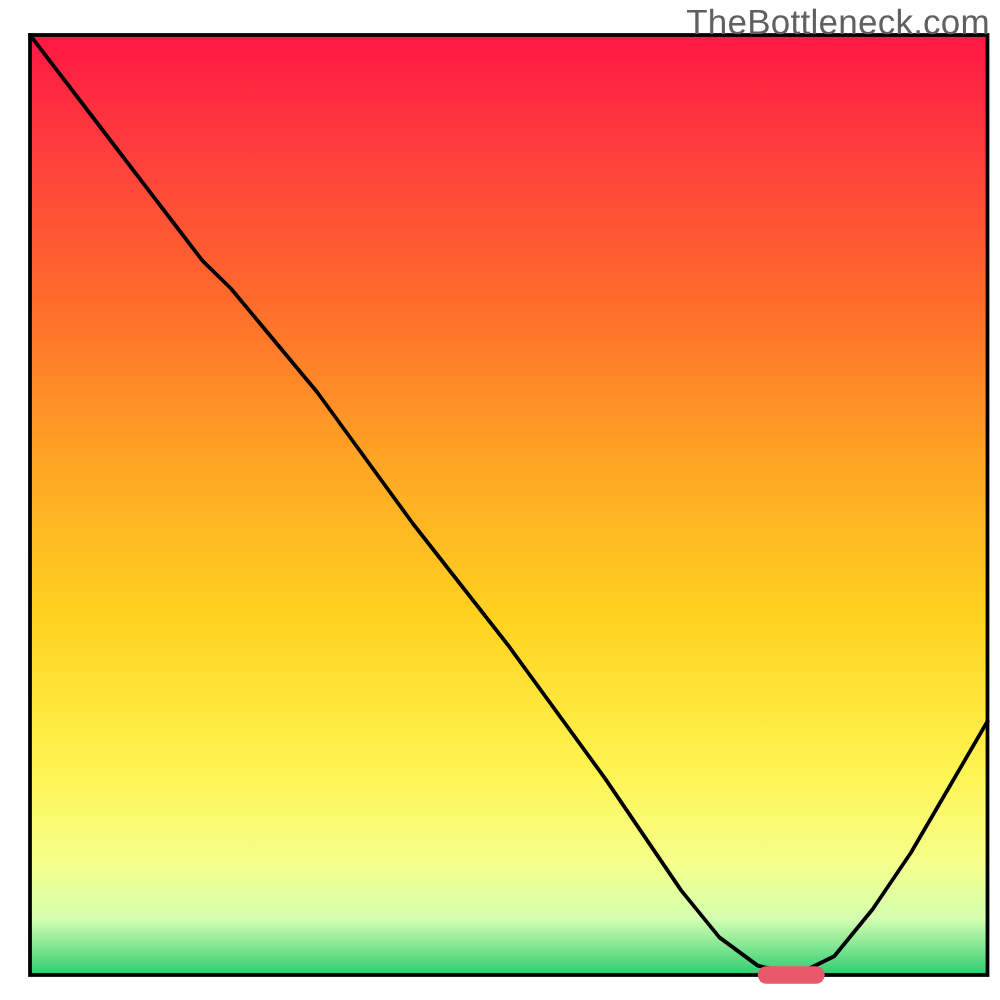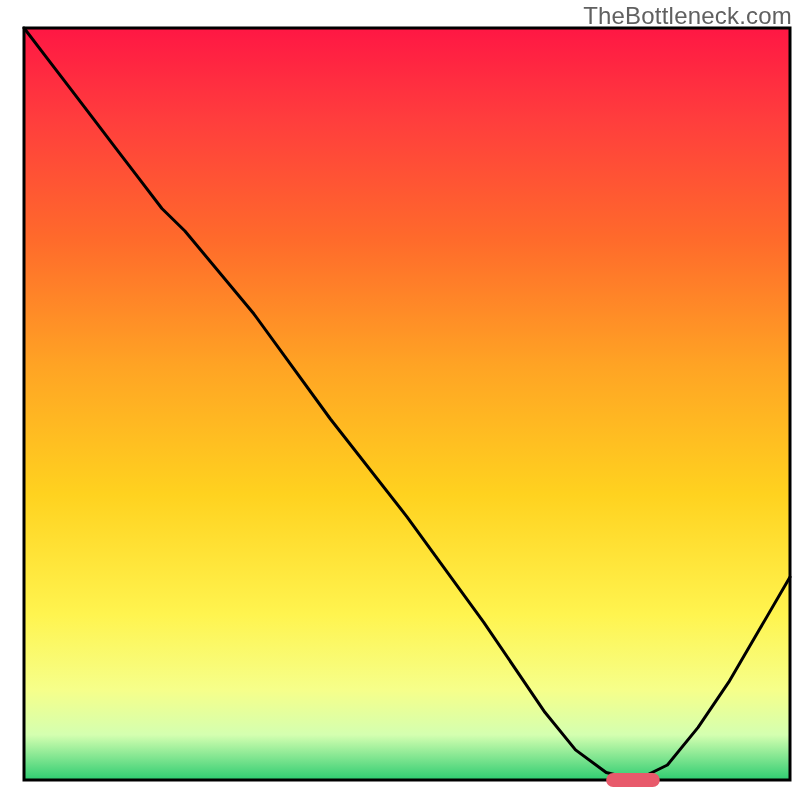--- a/index.html
+++ b/index.html
@@ -1,17 +1,17 @@
 <!DOCTYPE html>
 <html><head>
 <meta charset="utf-8">
 <style>
   html,body{margin:0;padding:0;width:800px;height:800px;background:#fff;font-family:Arial,Helvetica,sans-serif}
   .stage{position:relative;width:800px;height:800px}
-  .attribution{position:absolute;top:2px;right:8px;font-size:24px;color:#606060;font-weight:400;letter-spacing:.2px}
+  .attribution{position:absolute;top:2px;right:8px;font-size:28px;color:#606060;font-weight:400;letter-spacing:.2px}
   svg{display:block}
 </style>
 </head>
 <body>
 
 <div class="stage">
   <div class="attribution">TheBottleneck.com</div>
   <svg id="svg" width="800" height="800" viewBox="0 0 800 800">
       <defs>
         <linearGradient id="bg-grad" x1="0" y1="0" x2="0" y2="1">

